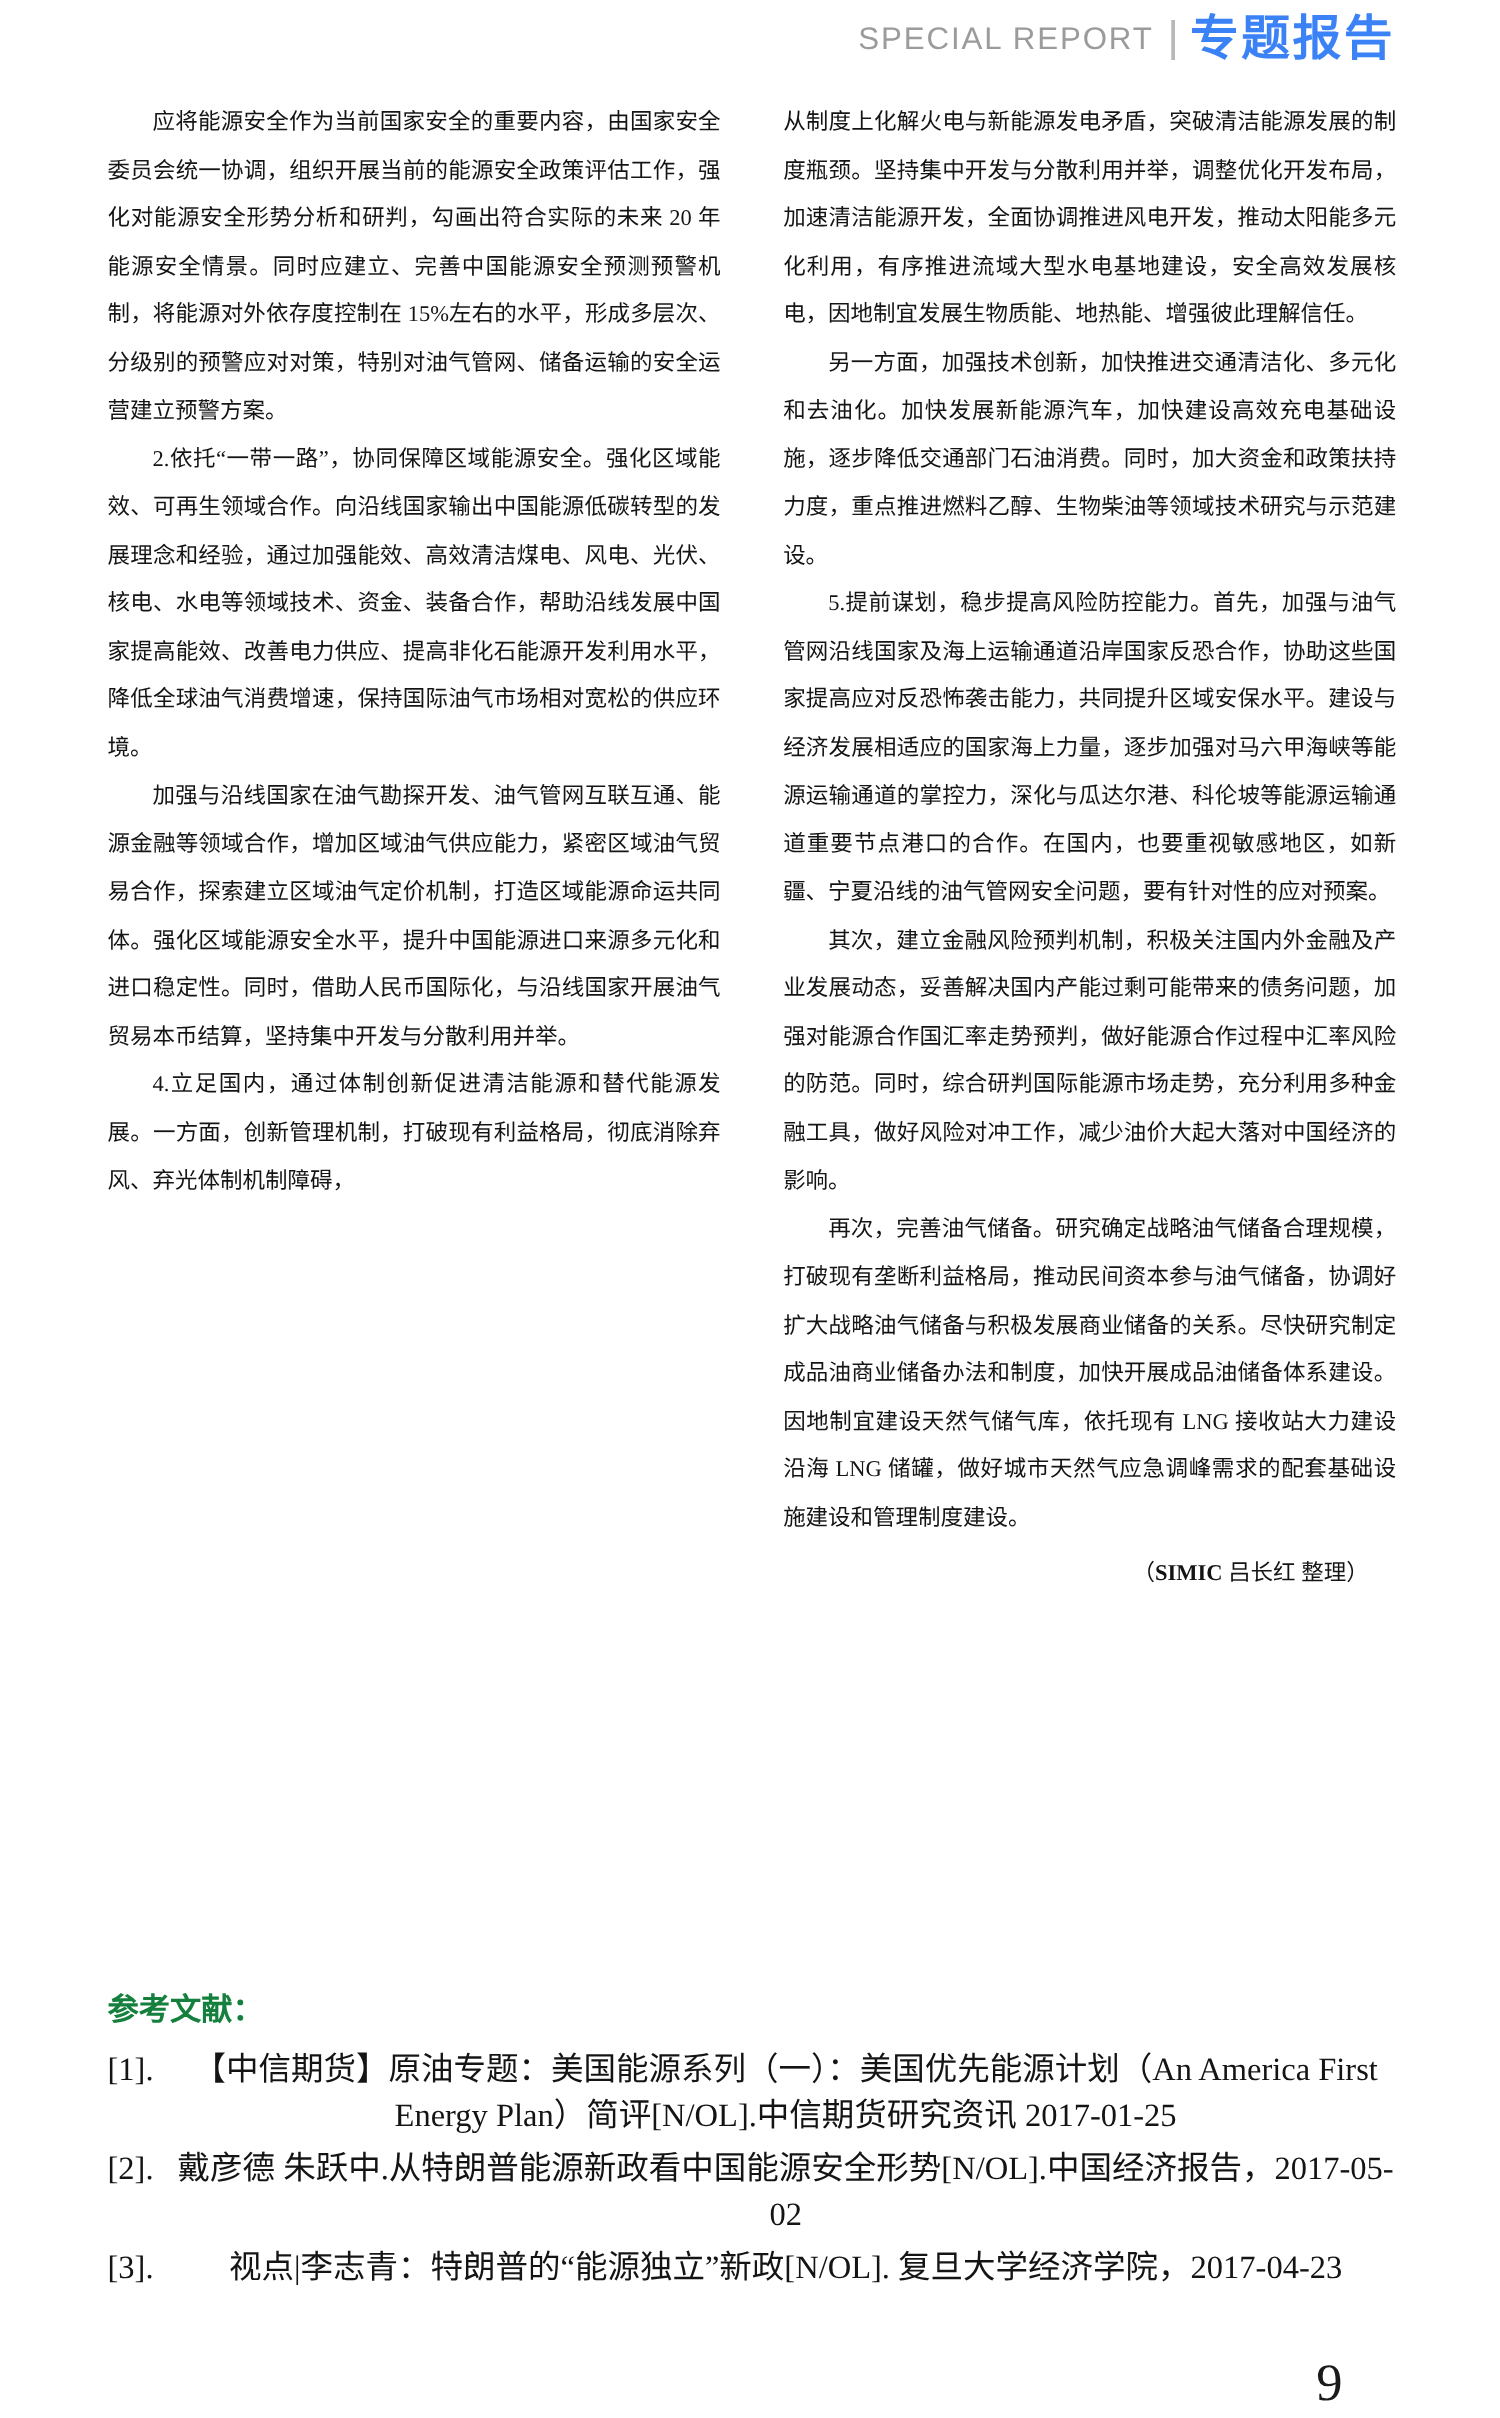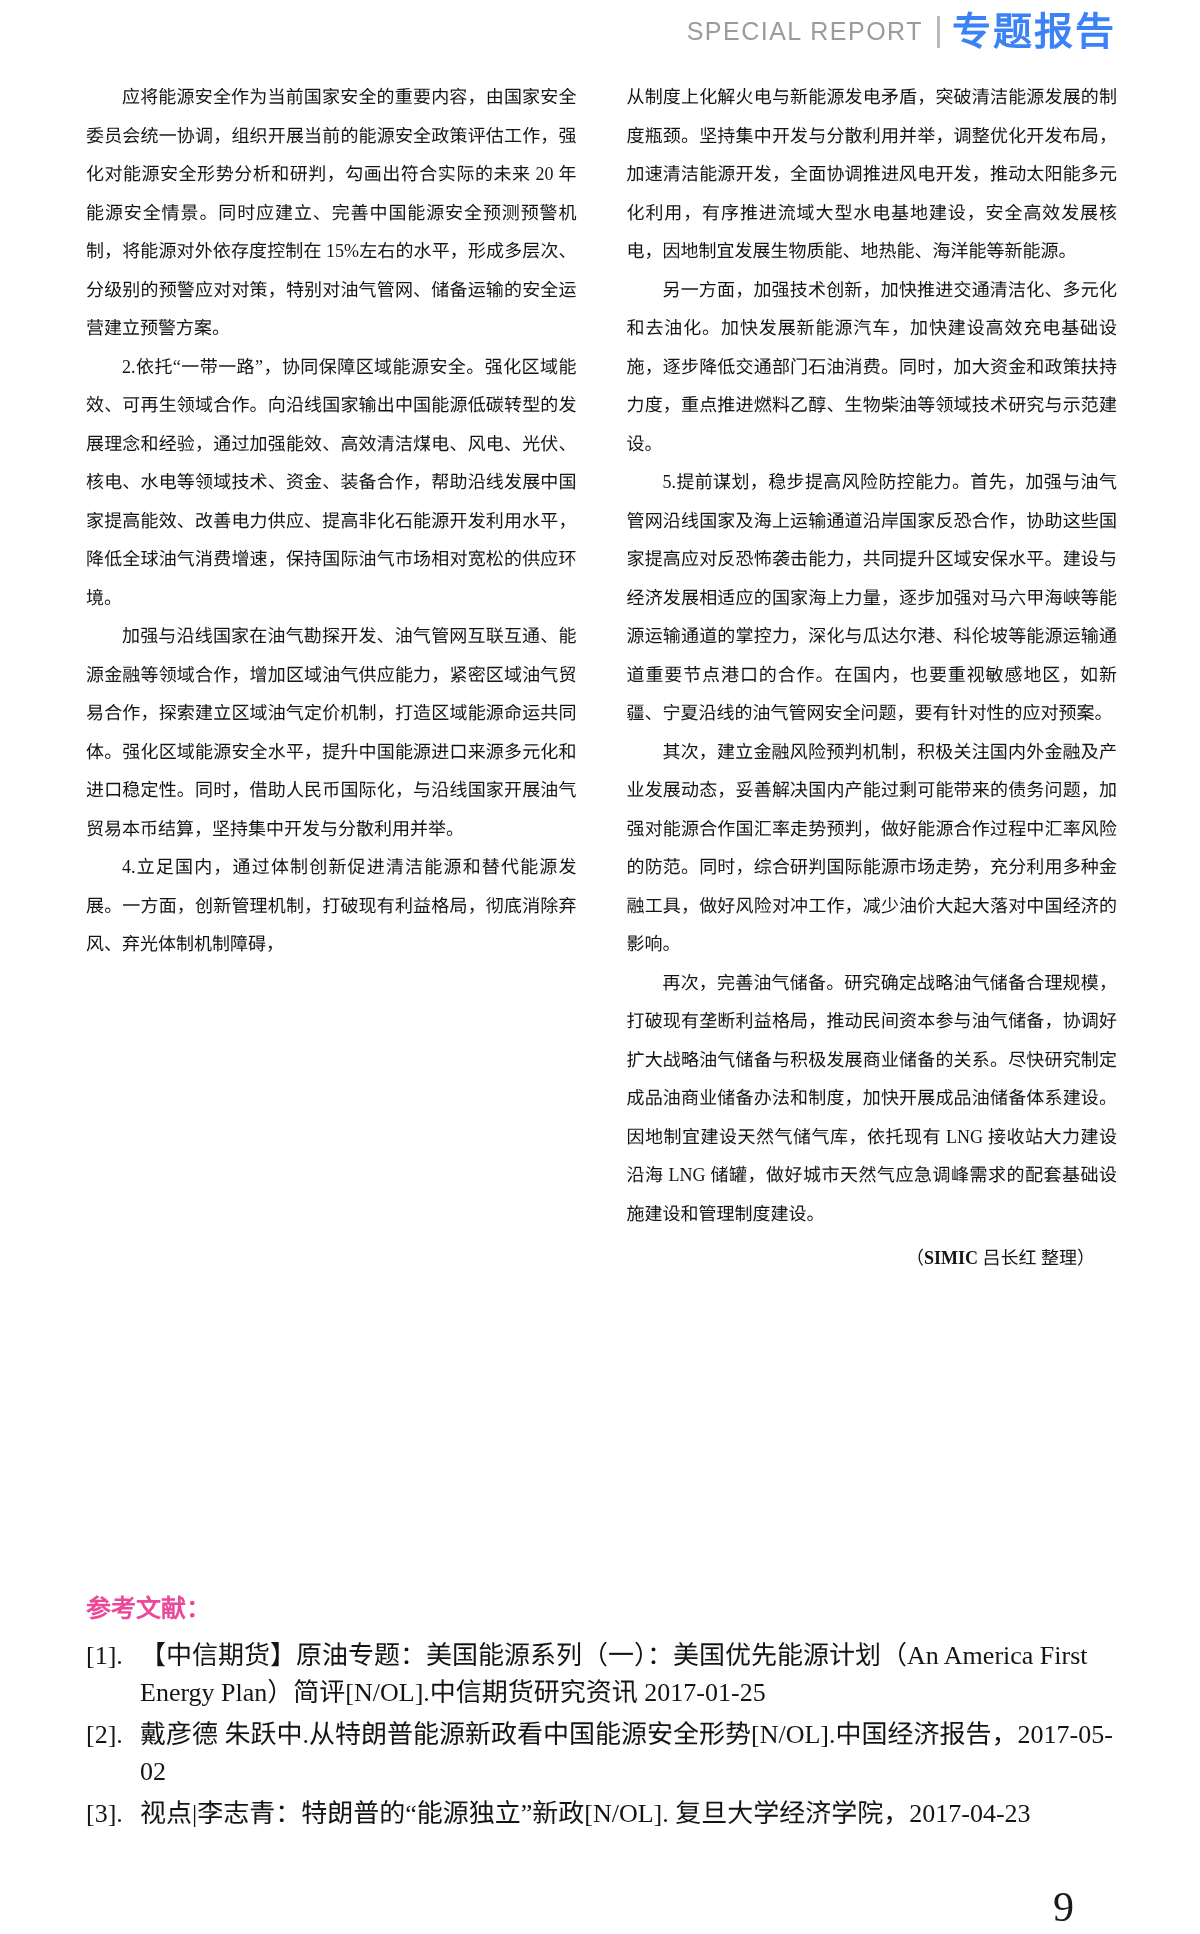--- a/index.html
+++ b/index.html
@@ -79,33 +79,33 @@
     right: 15px;
     top: 1590px;
     font-size: 26px;
     line-height: 37px;
   }
   .ref-heading {
     margin: 0 0 10px 0;
     font-family: "Liberation Sans", "DejaVu Sans", sans-serif;
     font-weight: 700;
     font-size: 25px;
-    color: #ec4899;
+    color: #15803d;
   }
   .ref-item {
     display: flex;
     align-items: flex-start;
     margin-bottom: 5px;
   }
   .ref-label {
     flex: 0 0 54px;
   }
   .ref-text {
     flex: 1 1 auto;
-    text-align: left;
+    text-align: center;
   }
 
   
   .page-number {
     position: absolute;
     right: 58px;
     bottom: 6px;
     font-size: 42px;
     line-height: 1;
     color: #1a1a1a;
@@ -125,21 +125,21 @@
   <main class="columns">
 
     <section class="col col-left">
       <p class="para indent">应将能源安全作为当前国家安全的重要内容，由国家安全委员会统一协调，组织开展当前的能源安全政策评估工作，强化对能源安全形势分析和研判，勾画出符合实际的未来 20 年能源安全情景。同时应建立、完善中国能源安全预测预警机制，将能源对外依存度控制在 15%左右的水平，形成多层次、分级别的预警应对对策，特别对油气管网、储备运输的安全运营建立预警方案。</p>
       <p class="para indent">2.依托“一带一路”，协同保障区域能源安全。强化区域能效、可再生领域合作。向沿线国家输出中国能源低碳转型的发展理念和经验，通过加强能效、高效清洁煤电、风电、光伏、核电、水电等领域技术、资金、装备合作，帮助沿线发展中国家提高能效、改善电力供应、提高非化石能源开发利用水平，降低全球油气消费增速，保持国际油气市场相对宽松的供应环境。</p>
       <p class="para indent">加强与沿线国家在油气勘探开发、油气管网互联互通、能源金融等领域合作，增加区域油气供应能力，紧密区域油气贸易合作，探索建立区域油气定价机制，打造区域能源命运共同体。强化区域能源安全水平，提升中国能源进口来源多元化和进口稳定性。同时，借助人民币国际化，与沿线国家开展油气贸易本币结算，坚持集中开发与分散利用并举。</p>
       <p class="para indent">4.立足国内，通过体制创新促进清洁能源和替代能源发展。一方面，创新管理机制，打破现有利益格局，彻底消除弃风、弃光体制机制障碍，</p>
     </section>
 
     <section class="col col-right">
-      <p class="para">从制度上化解火电与新能源发电矛盾，突破清洁能源发展的制度瓶颈。坚持集中开发与分散利用并举，调整优化开发布局，加速清洁能源开发，全面协调推进风电开发，推动太阳能多元化利用，有序推进流域大型水电基地建设，安全高效发展核电，因地制宜发展生物质能、地热能、海洋能等新能源。</p>
+      <p class="para">从制度上化解火电与新能源发电矛盾，突破清洁能源发展的制度瓶颈。坚持集中开发与分散利用并举，调整优化开发布局，加速清洁能源开发，全面协调推进风电开发，推动太阳能多元化利用，有序推进流域大型水电基地建设，安全高效发展核电，因地制宜发展生物质能、地热能、增强彼此理解信任。</p>
       <p class="para indent">另一方面，加强技术创新，加快推进交通清洁化、多元化和去油化。加快发展新能源汽车，加快建设高效充电基础设施，逐步降低交通部门石油消费。同时，加大资金和政策扶持力度，重点推进燃料乙醇、生物柴油等领域技术研究与示范建设。</p>
       <p class="para indent">5.提前谋划，稳步提高风险防控能力。首先，加强与油气管网沿线国家及海上运输通道沿岸国家反恐合作，协助这些国家提高应对反恐怖袭击能力，共同提升区域安保水平。建设与经济发展相适应的国家海上力量，逐步加强对马六甲海峡等能源运输通道的掌控力，深化与瓜达尔港、科伦坡等能源运输通道重要节点港口的合作。在国内，也要重视敏感地区，如新疆、宁夏沿线的油气管网安全问题，要有针对性的应对预案。</p>
       <p class="para indent">其次，建立金融风险预判机制，积极关注国内外金融及产业发展动态，妥善解决国内产能过剩可能带来的债务问题，加强对能源合作国汇率走势预判，做好能源合作过程中汇率风险的防范。同时，综合研判国际能源市场走势，充分利用多种金融工具，做好风险对冲工作，减少油价大起大落对中国经济的影响。</p>
       <p class="para indent">再次，完善油气储备。研究确定战略油气储备合理规模，打破现有垄断利益格局，推动民间资本参与油气储备，协调好扩大战略油气储备与积极发展商业储备的关系。尽快研究制定成品油商业储备办法和制度，加快开展成品油储备体系建设。因地制宜建设天然气储气库，依托现有 LNG 接收站大力建设沿海 LNG 储罐，做好城市天然气应急调峰需求的配套基础设施建设和管理制度建设。</p>
       <p class="signature"><span>（</span><b>SIMIC</b><span> 吕长红  整理）</span></p>
     </section>
 
   </main>
 
   <section class="references">

